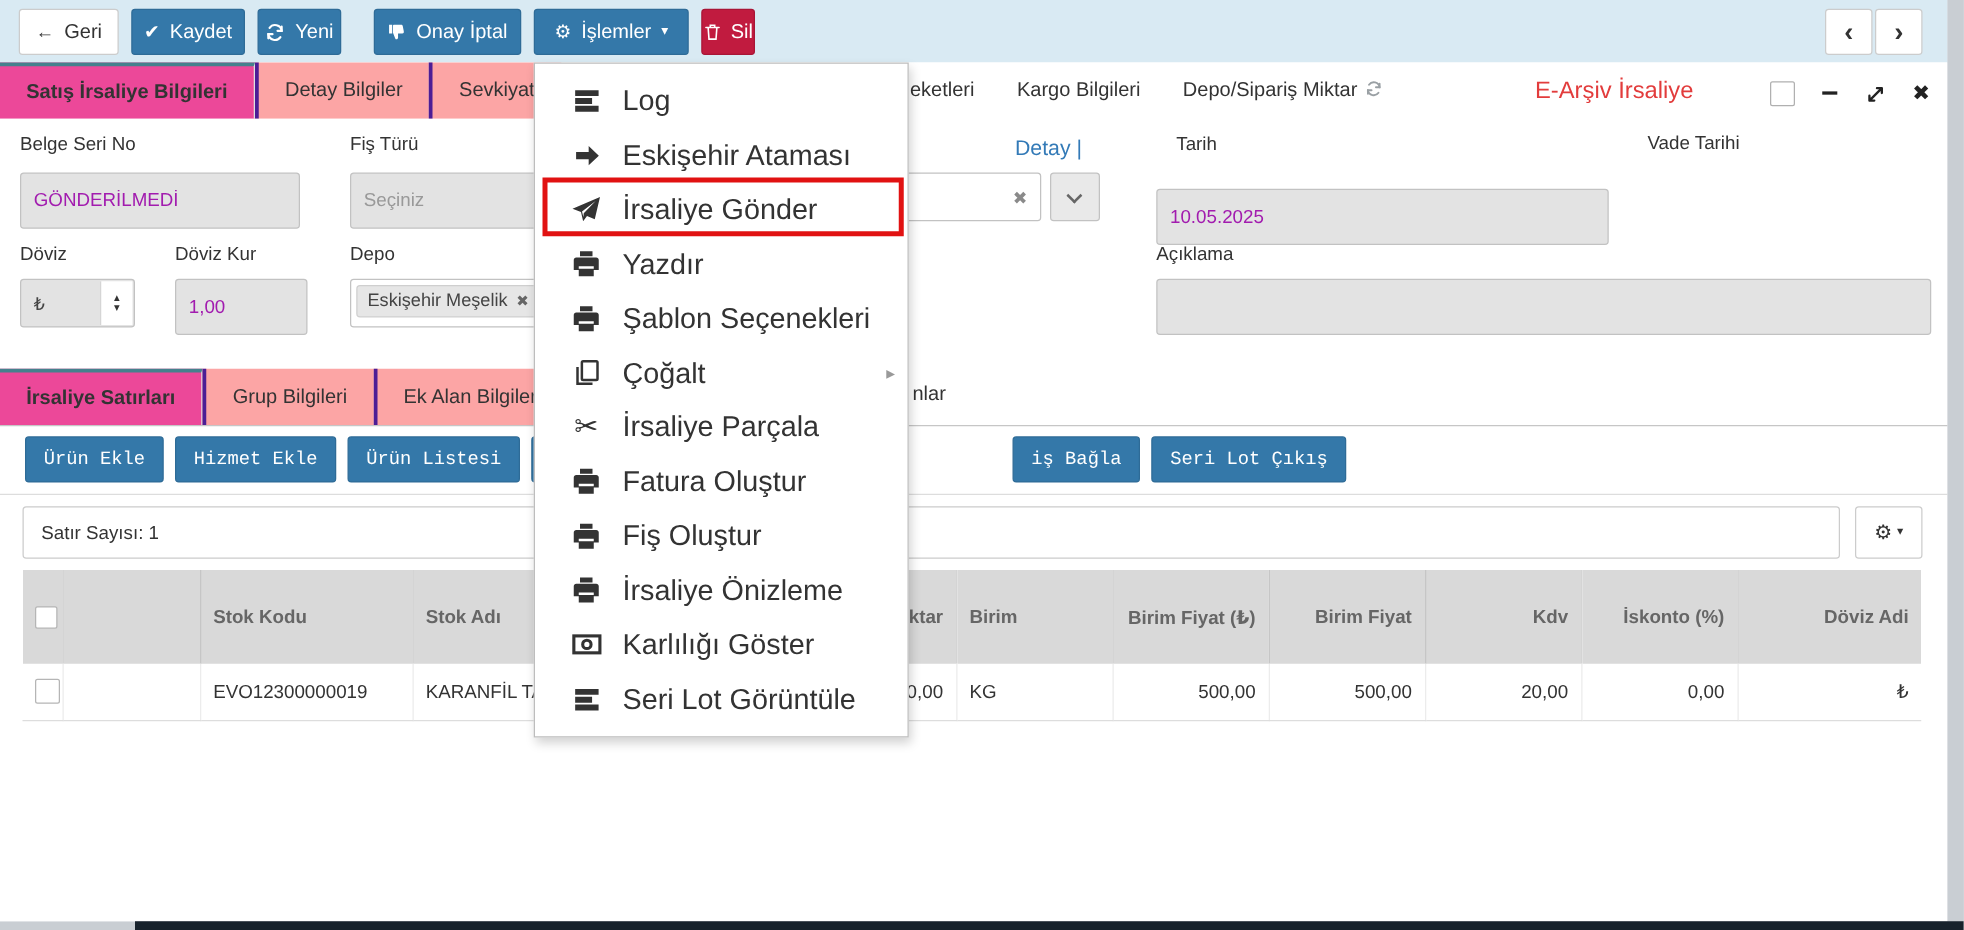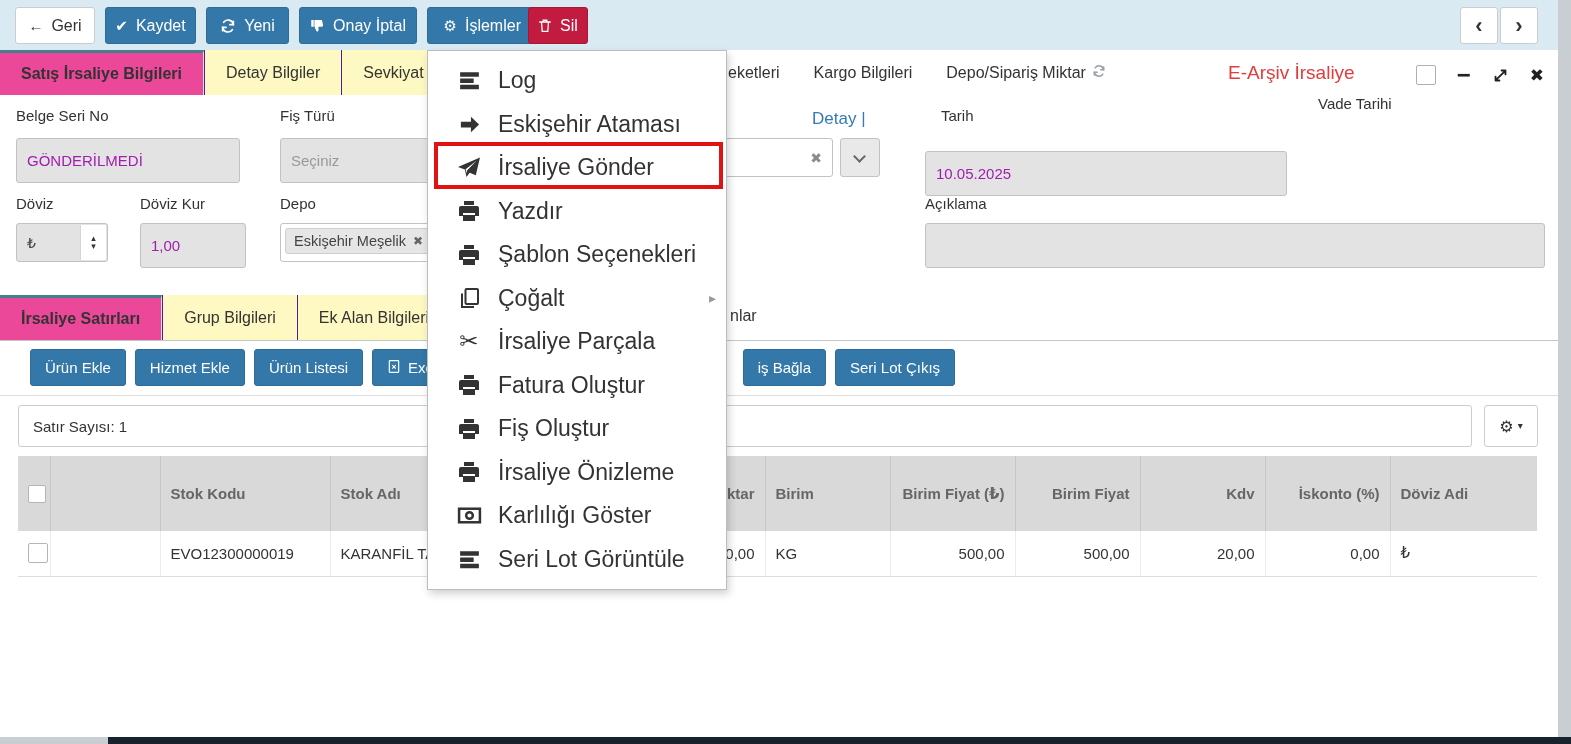--- a/index.html
+++ b/index.html
@@ -29,21 +29,21 @@
     position:absolute; top:7px; width:38px; height:37px; background:#fff;
     border:1px solid #ccc; border-radius:3px; display:flex; align-items:center; justify-content:center;
     font-size:22px; font-weight:bold; color:#333; cursor:pointer;
   }
 
   
   .tabs1 { position:absolute; left:0; top:50px; width:1558px; height:45px; background:#fff; }
   .tabrow { display:flex; height:45px; }
   .tab {
     height:45px; padding:0 21px; display:flex; align-items:center;
-    font-size:16px; color:#333; background:#fef9c3; border-left:1px solid #4c1d95; cursor:pointer; white-space:nowrap;
+    font-size:16px; color:#333; background:#fca5a5; border-left:3px solid #4c1d95; cursor:pointer; white-space:nowrap;
   }
   .tab.active {
     background:#ec4899; border-top:3px solid #45808d; font-weight:bold; border-left:none; border-right:1px solid #e0e0e0;
   }
   .tab-frag-group { position:absolute; left:728px; top:0; display:flex; gap:34px; height:45px; align-items:center; font-size:16px; white-space:nowrap; }
   .tab-frag { display:flex; align-items:flex-start; gap:6px; cursor:pointer; }
   .mini-refresh { color:#9aa0a4; display:flex; }
   .earsiv { position:absolute; left:1228px; top:12px; font-size:19px; color:#e23c3c; white-space:nowrap; }
   .win-controls { position:absolute; right:14px; top:11px; display:flex; align-items:center; gap:21px; }
   .wc { color:#222; cursor:pointer; display:flex; align-items:center; justify-content:center; }
@@ -71,42 +71,42 @@
   .tagbox { position:absolute; left:280px; top:128px; width:150px; height:39px; background:#fff; border:1px solid #c2c2c2; border-radius:3px; padding:4px; overflow:hidden; }
   .tag { display:inline-flex; align-items:center; gap:7px; background:#e6e6e6; border:1px solid #cfcfcf; border-radius:3px; padding:4px 8px; font-size:14.5px; color:#444; white-space:nowrap; }
   .tag .tx { font-size:12px; font-weight:bold; color:#666; cursor:pointer; }
 
   
   .tabs2 { position:absolute; left:0; top:295px; width:1558px; height:45px; background:#fff; }
   .frag2 { position:absolute; left:730px; top:12px; font-size:16px; color:#333; }
 
   
   .lines-panel { position:absolute; left:0; top:340px; width:1558px; height:397px; background:#fff; border-top:1px solid #c6c6c6; }
-  .btnrow { display:flex; gap:9px; padding:8px 0 9px 30px; border-bottom:1px solid #ddd; align-items:center; }
+  .btnrow { display:flex; gap:9px; padding:8px 0 9px 20px; border-bottom:1px solid #ddd; align-items:center;font-family:Liberation Mono, monospace; }
   .sbtn {
     height:37px; padding:0 14px; background:#3478a9; border:1px solid #2e6b97; border-radius:3px;
     color:#fff; font-size:15px; display:flex; align-items:center; gap:7px; cursor:pointer; white-space:nowrap;
   }
   .spacer { width:262px; }
   .rowcount-bar { display:flex; gap:12px; margin:9px 20px 0 18px; }
   .rowcount-box { flex:1; height:42px; border:1px solid #ccc; border-radius:3px; background:#fff; display:flex; align-items:center; padding-left:14px; font-size:15px; color:#333; }
   .gearbtn { width:54px; height:42px; border:1px solid #ccc; border-radius:3px; background:#fff; display:flex; align-items:center; justify-content:center; gap:4px; cursor:pointer; font-size:16px; color:#333; }
   .gearbtn .caret { font-size:10px; }
 
   
   table.grid { border-collapse:collapse; table-layout:fixed; margin:9px 0 0 18px; width:1519px; }
   table.grid th {
     background:#d9d9d9; color:#666; font-size:15px; font-weight:bold; height:75px;
     border-right:1px solid #c6c6c6; text-align:left; padding:0 10px; overflow:hidden; white-space:nowrap;
   }
   table.grid td {
     background:#fff; color:#333; font-size:15px; height:45px;
     border-right:1px solid #ececec; border-bottom:1px solid #ddd; padding:0 10px; overflow:hidden; white-space:nowrap;
   }
-  table.grid th:last-child, table.grid td:last-child { border-right:none; }
+  table.grid th:last-child, table.grid td:last-child { border-right:none;text-align:right; }
   .ta-r { text-align:right !important; }
   .cb { width:18px; height:18px; border:1px solid #b5b5b5; background:#fff; border-radius:2px; }
   .cb-lg { width:20px; height:20px; }
 
   
   .opmenu {
     position:absolute; left:427px; top:50px; width:300px; background:#fff;
     border:1px solid #bdbdbd; box-shadow:2px 4px 8px rgba(0,0,0,.18);
     padding:8px 0; z-index:100;
   }
@@ -128,21 +128,21 @@
 
   <div class="toolbar">
     <div class="tbtn btn-default" style="left:15px;width:80px;">
       <span class="ticon">←</span>
       <span>Geri</span>
     </div>
     <div class="tbtn btn-primary" style="left:105px;width:91px;">
       <span class="ticon">✔</span>
       <span>Kaydet</span>
     </div>
-    <div class="tbtn btn-primary" style="left:206px;width:83px;">
+    <div class="tbtn btn-primary" style="left:206px;width:67px;">
       <span class="ticon">
         <svg width="16" height="16" viewBox="0 0 24 24" fill="none" stroke="currentColor" stroke-width="2.6" stroke-linecap="round">
             <path d="M20 5v5h-5"></path>
             <path d="M4 19v-5h5"></path>
             <path d="M20 10a8 8 0 0 0-14.5-3.5M4 14a8 8 0 0 0 14.5 3.5"></path>
           </svg>
       </span>
       <span>Yeni</span>
     </div>
     <div class="tbtn btn-primary" style="left:299px;width:118px;">
@@ -151,21 +151,21 @@
             <path d="M2 3h4v11H2zM7 13V4c0-.6.4-1 1-1h9.5c1 0 1.8.7 2 1.6l1.4 7A2 2 0 0 1 19 14h-5.5v5.5c0 1.1-.9 2-2 2-.8 0-1.3-.4-1.6-1.1L7 13z"></path>
           </svg>
       </span>
       <span>Onay İptal</span>
     </div>
     <div class="tbtn btn-primary" style="left:427px;width:124px;">
       <span class="ticon">⚙</span>
       <span>İşlemler</span>
       <span class="caret">▾</span>
     </div>
-    <div class="tbtn btn-danger" style="left:528px;width:60px;">
+    <div class="tbtn btn-danger" style="left:561px;width:43px;">
       <span class="ticon">
         <svg width="14" height="15" viewBox="0 0 24 24" fill="none" stroke="currentColor" stroke-width="2.2" stroke-linecap="round">
             <path d="M3 6h18M9 6V3h6v3M6 6l1.2 16h9.6L18 6"></path>
           </svg>
       </span>
       <span>Sil</span>
     </div>
     <div class="navbtn" style="right:60px;">
       <span>‹</span>
     </div>
@@ -228,21 +228,21 @@
     <div class="s2box" style="left:600px;top:43px;width:233px;">
       <span class="s2clear">✖</span>
     </div>
     <div class="chevbtn" style="left:840px;top:43px;">
       <span class="chev"></span>
     </div>
 
     <div class="flabel" style="left:925px;top:12px;margin-left:16px;">Tarih</div>
     <input class="inp dis" style="left: 925px; top: 56px; width: 362px;" readonly="" value="10.05.2025">
 
-    <div class="flabel" style="left:1318px;top:0;">Vade Tarihi</div>
+    <div class="flabel" style="left:1318px;top:11px;">Vade Tarihi</div>
 
     <div class="flabel" style="left:16px;top:100px;">Döviz</div>
     <div class="dovizsel">
       <span class="cur">₺</span>
       <span class="spinner">
           <span>▴</span>
           <span>▾</span>
         </span>
     </div>
 

